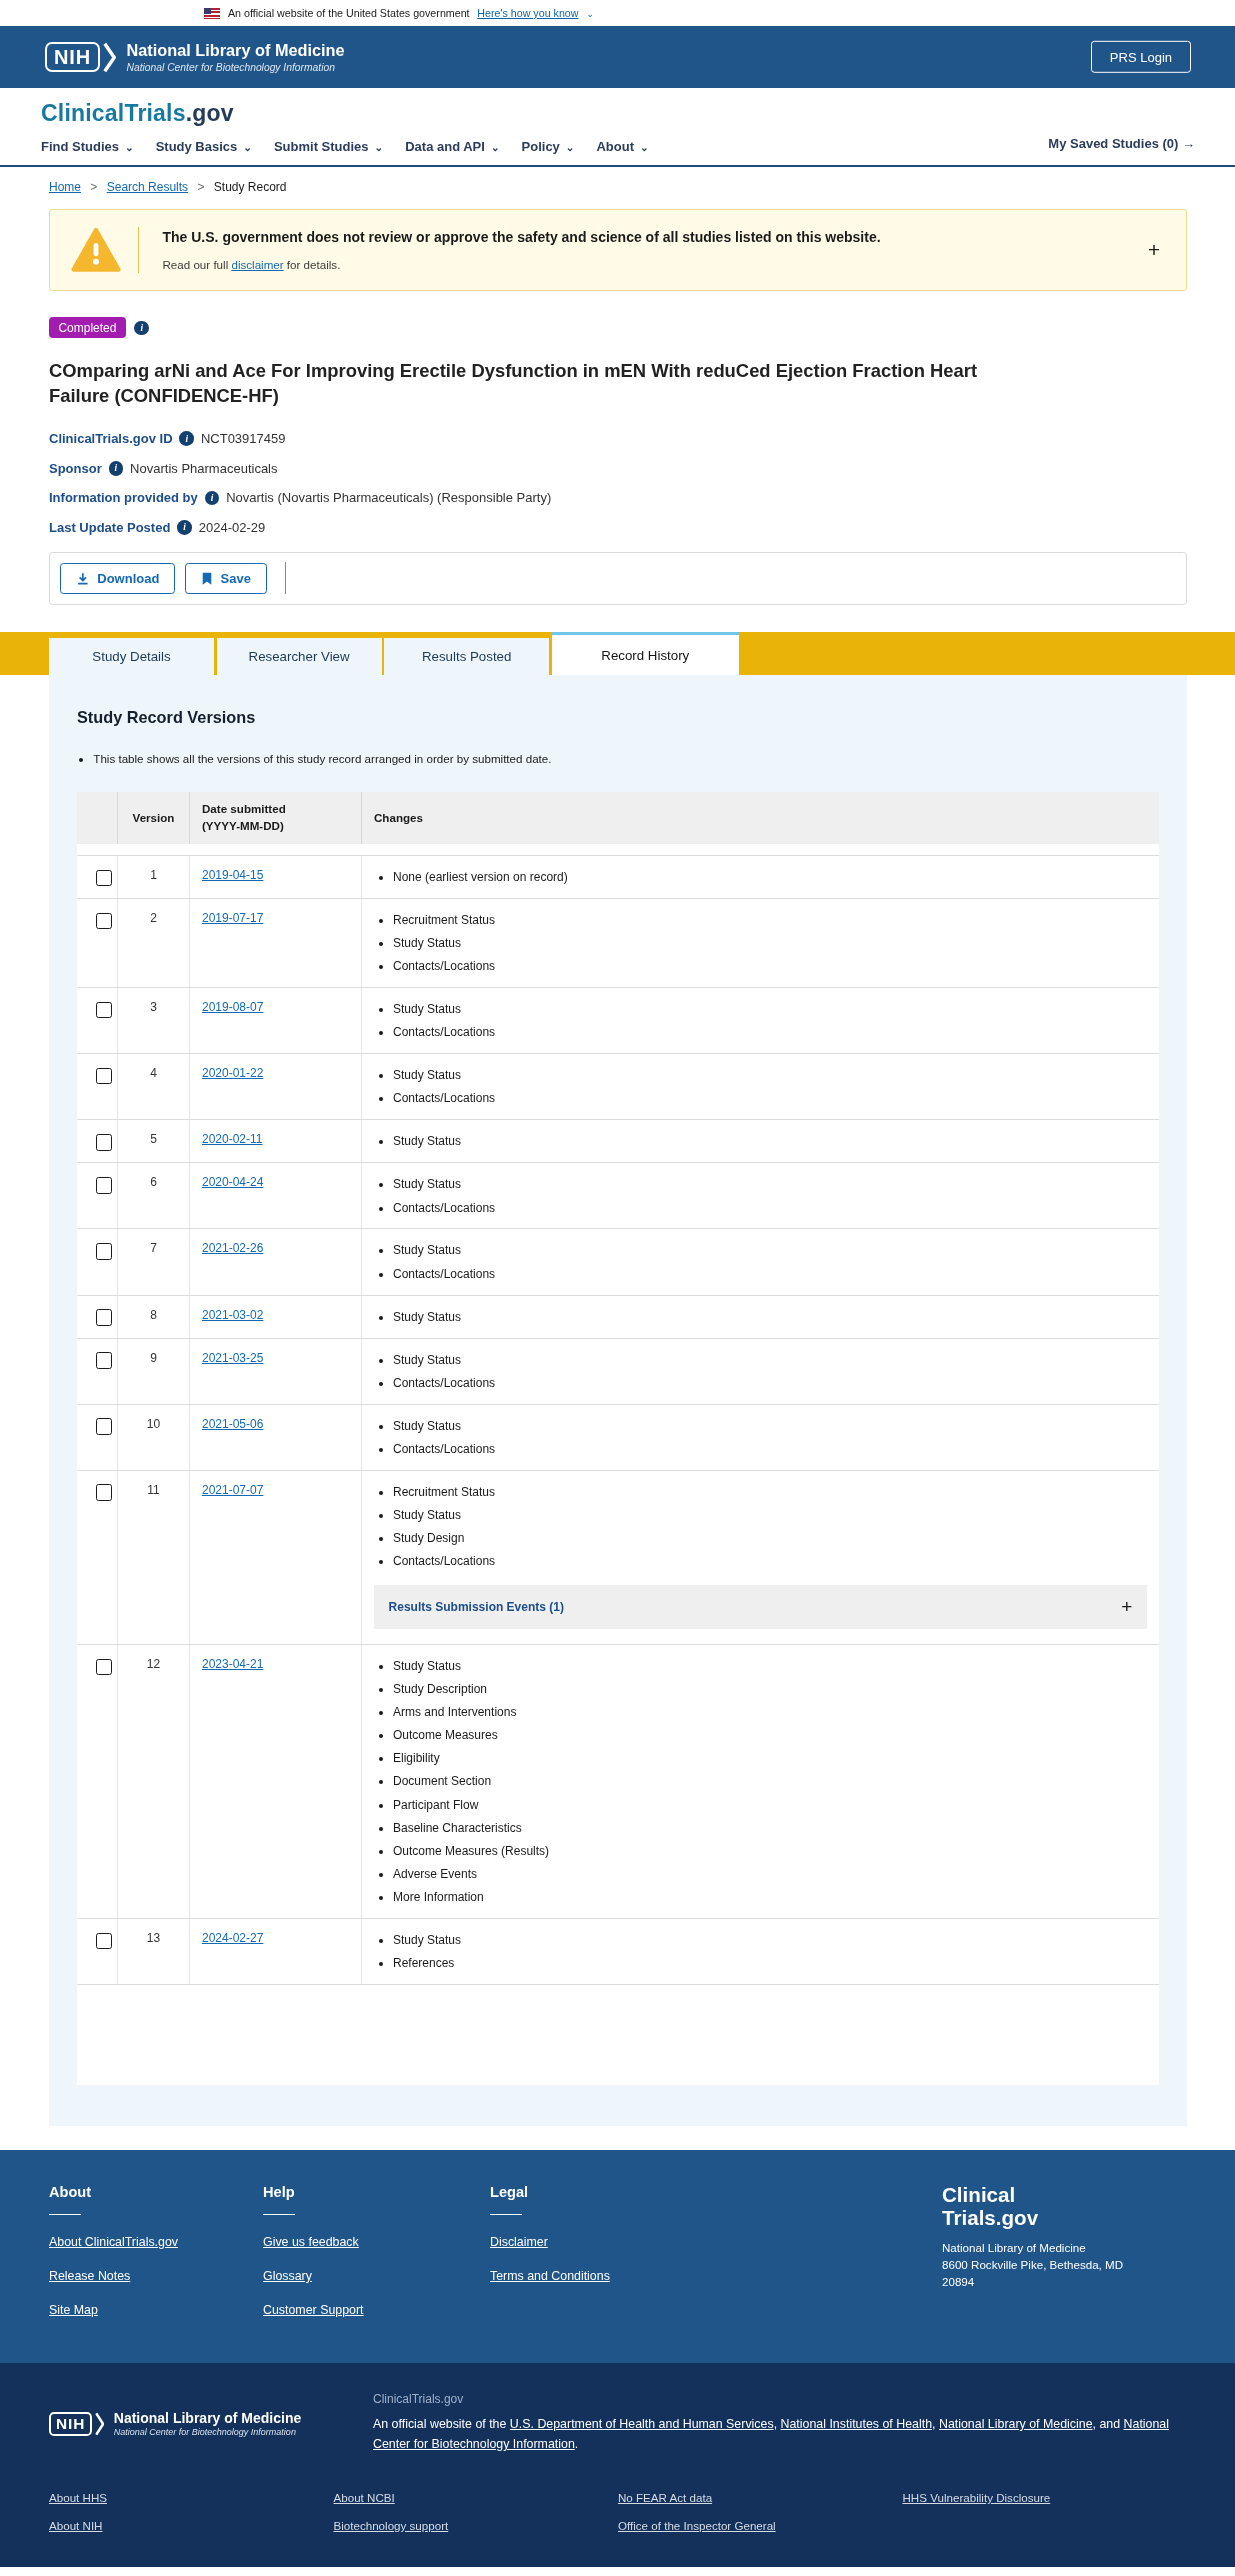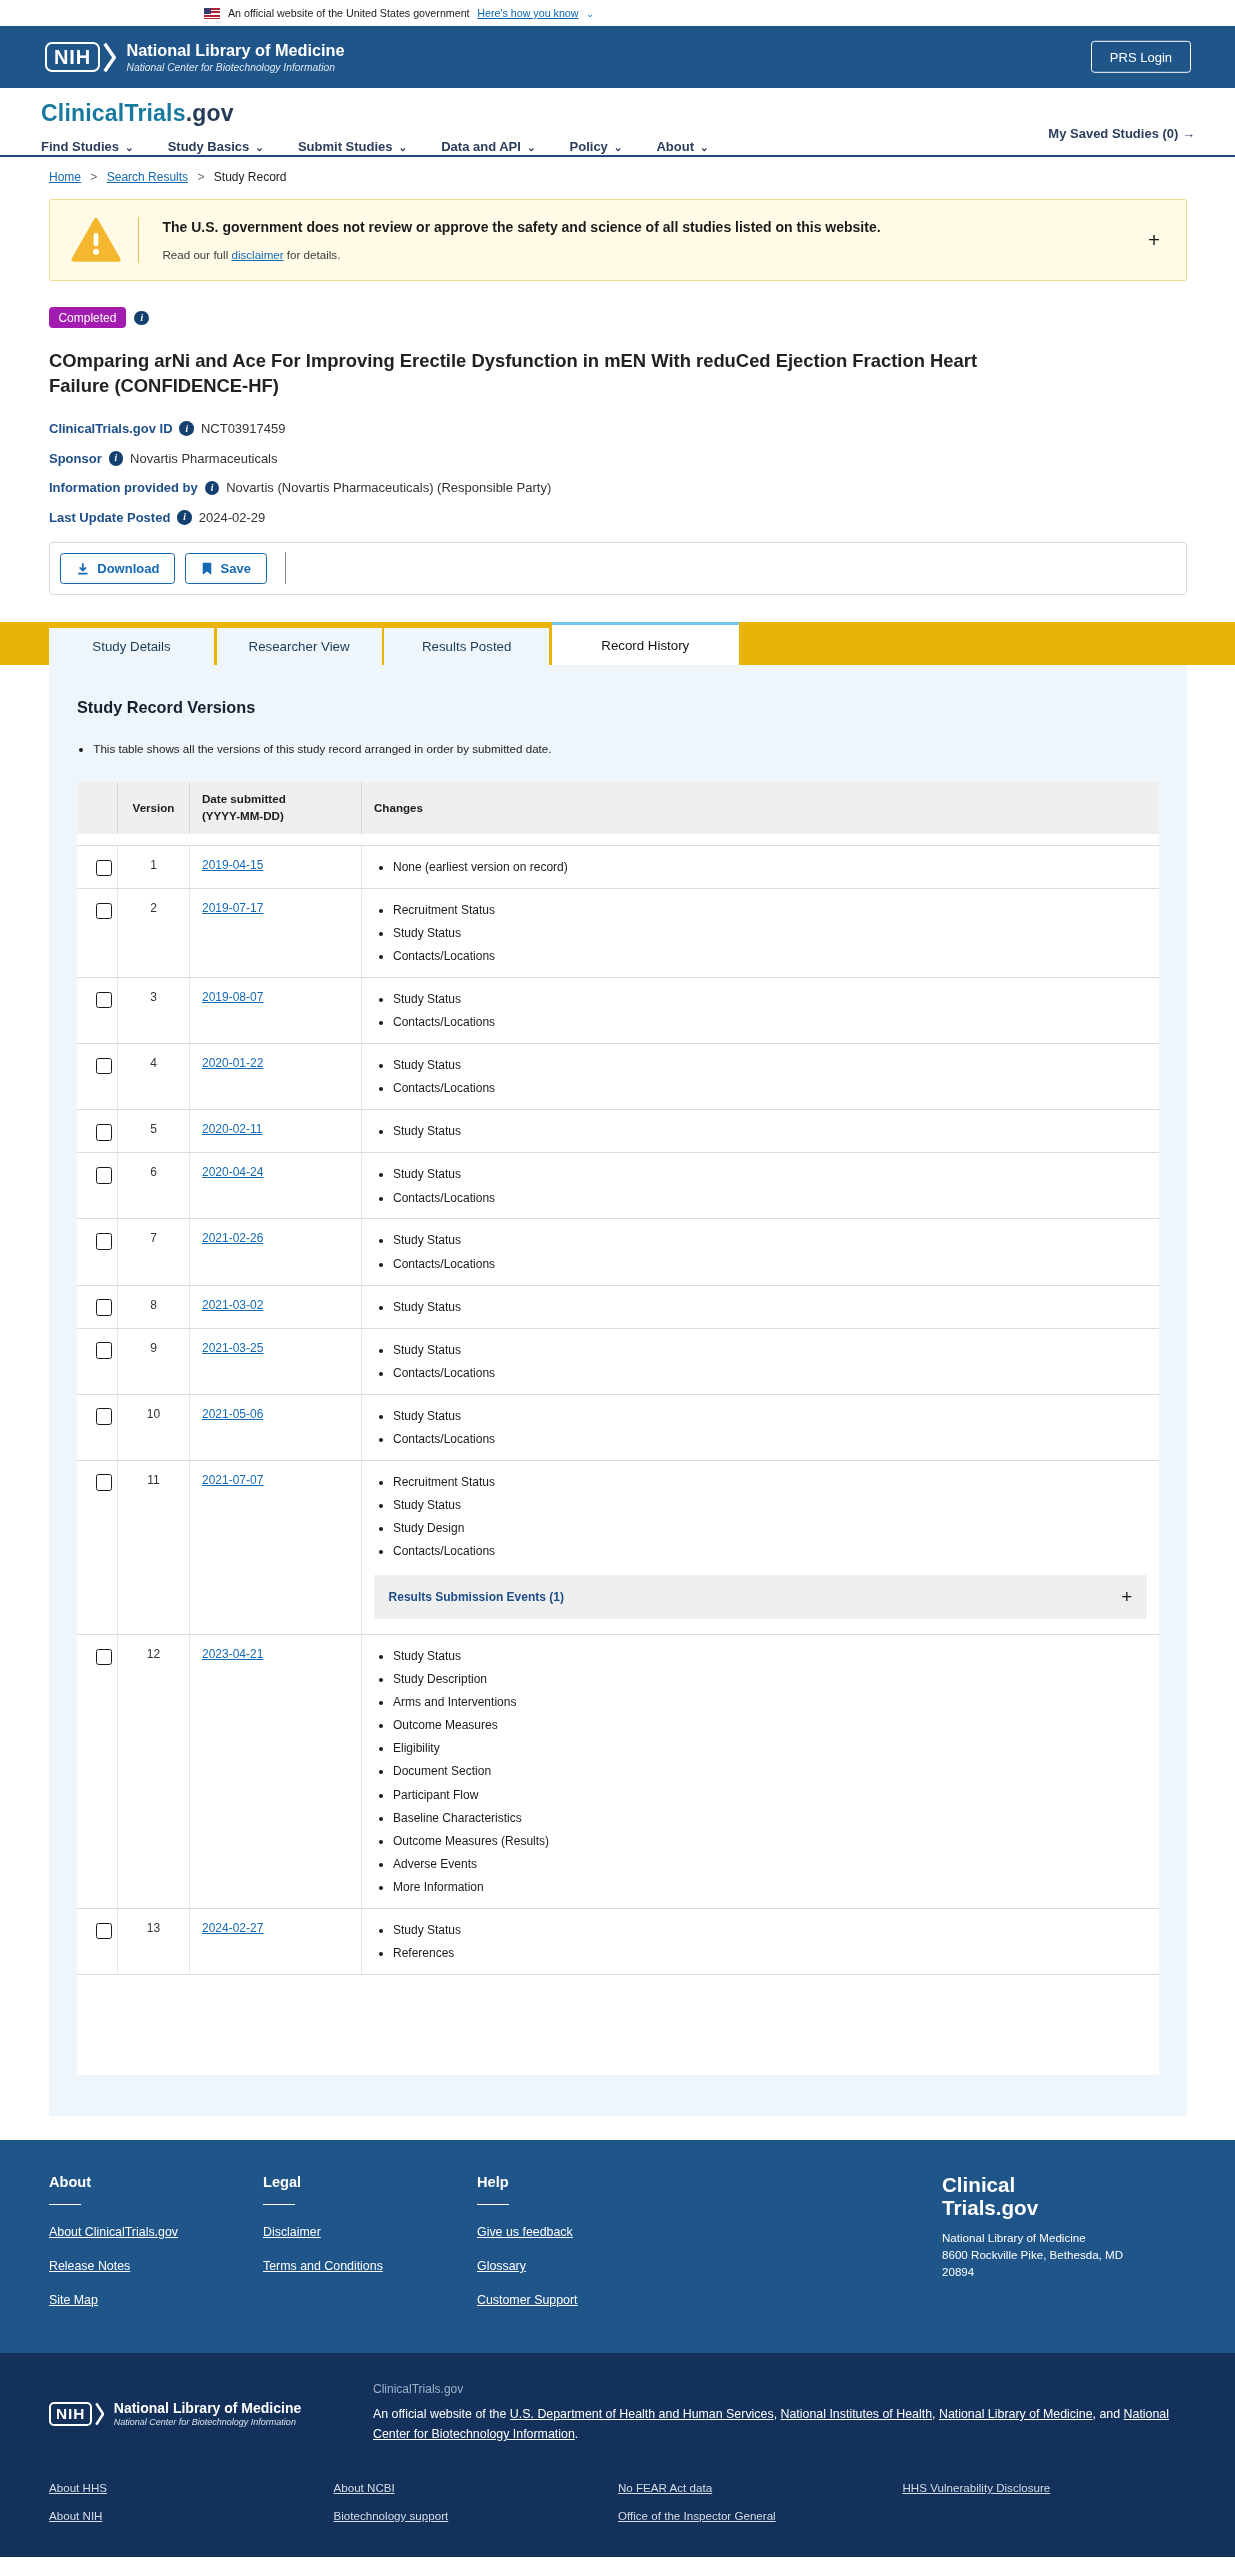--- a/index.html
+++ b/index.html
@@ -22,21 +22,21 @@
   .hdr-text { margin-left:11px; }
   .hdr-org { font-size:16.3px; font-weight:bold; color:#fff; }
   .hdr-sub { font-size:10.3px; font-style:italic; color:#dce7f2; margin-top:2.6px; }
   .prs-btn { position:absolute; right:45px; top:50%; transform:translateY(-50%); border:0.9px solid #fff; border-radius:3.4px; background:transparent; color:#fff; font-size:13px; padding:7.7px 18px; font-family:inherit; }
 
   
   .main-nav { background:#fff; padding:12px 41px 0; border-bottom:2.6px solid #224a79; position:relative; }
   .ct-logo { font-size:23px; font-weight:bold; letter-spacing:0.2px; }
   .ct-main { color:#1779a0; }
   .ct-tld  { color:#253b56; }
-  .nav-row { display:flex; gap:34px; margin-top:12px; padding-bottom:1px; }
+  .nav-row { display:flex; gap:22px; margin-top:12px; padding-bottom:11px; }
   .nav-item { font-size:13px; font-weight:bold; color:#2b3d5b; cursor:pointer; }
   .nav-item::after { content:"⌄"; margin-left:6px; font-size:10.3px; color:#2b3d5b; }
   .saved { position:absolute; right:41px; bottom:13.7px; font-size:13px; font-weight:bold; color:#2b3d5b; cursor:pointer; }
 
   
   .breadcrumb { padding:13px 49px 8.6px; font-size:12px; color:#6b6b6b; }
   .crumb-link { color:#1569b3; }
   .crumb-sep { margin:0 6px; color:#6b6b6b; }
   .crumb-cur { color:#1b1b1b; }
 
@@ -449,35 +449,35 @@
 <div class="footer">
   <div class="fcol">
     <h3>About</h3>
     <div class="frule"></div>
     <div>
         <a>About ClinicalTrials.gov</a>
         <a>Release Notes</a>
         <a>Site Map</a>
       </div>
   </div>
-  <div class="fcol">
-    <h3>Legal</h3>
-    <div class="frule"></div>
-    <div>
-        <a>Disclaimer</a>
-        <a>Terms and Conditions</a>
-      </div>
-  </div>
   <div class="fcol c2">
     <h3>Help</h3>
     <div class="frule"></div>
     <div>
         <a>Give us feedback</a>
         <a>Glossary</a>
         <a>Customer Support</a>
+      </div>
+  </div>
+  <div class="fcol">
+    <h3>Legal</h3>
+    <div class="frule"></div>
+    <div>
+        <a>Disclaimer</a>
+        <a>Terms and Conditions</a>
       </div>
   </div>
   <div class="fbrand">
     <div class="fbrand-line">Clinical</div>
     <div class="fbrand-line">Trials.gov</div>
     <div class="faddr">
       <div>National Library of Medicine</div>
       <div>8600 Rockville Pike, Bethesda, MD</div>
       <div>20894</div>
     </div>

